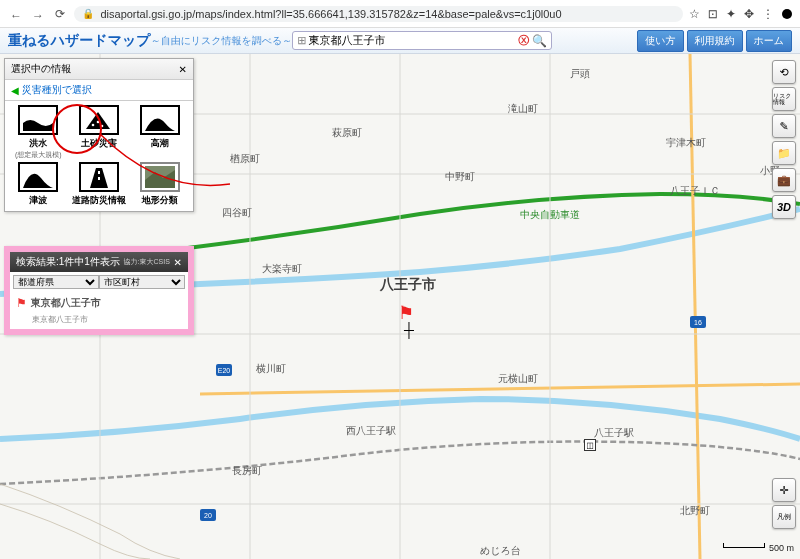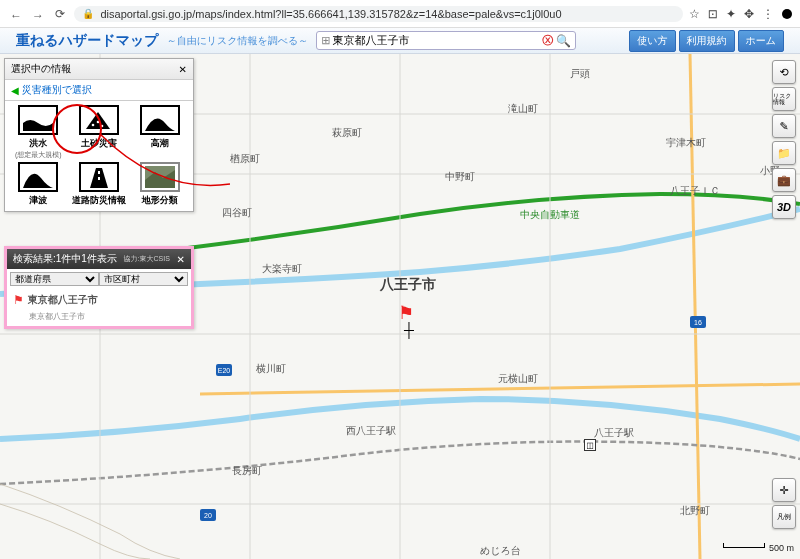--- a/index.html
+++ b/index.html
@@ -4,42 +4,42 @@
 <style>
 *{margin:0;padding:0;box-sizing:border-box;font-family:"Hiragino Kaku Gothic Pro","Meiryo",sans-serif}
 body{width:800px;height:559px;overflow:hidden;background:#fff;position:relative}
 .browser-bar{height:28px;background:#fff;border-bottom:1px solid #ddd;display:flex;align-items:center;padding:0 8px;gap:6px;font-size:12px}
 .nav-btn{width:16px;height:16px;display:flex;align-items:center;justify-content:center;color:#555;cursor:pointer}
 .url-bar{flex:1;display:flex;align-items:center;gap:6px;background:#f1f3f4;border-radius:12px;padding:2px 8px;font-size:11px;color:#333}
 .lock-ico{font-size:10px;color:#666}
 .ext-icons{display:flex;gap:8px;align-items:center;color:#444}
 .ext-icons span{font-size:12px}
 .dot{width:10px;height:10px;background:#000;border-radius:50%}
-.header{height:26px;background:linear-gradient(#fafcfe,#e8f0f8);border-bottom:1px solid #cfd8e3;display:flex;align-items:center;padding:0 16px;gap:8px}
+.header{height:26px;background:linear-gradient(#fafcfe,#e8f0f8);border-bottom:1px solid #cfd8e3;display:flex;align-items:center;padding:0 8px;gap:0}
 .title{color:#1560bd;font-weight:bold;font-size:14px}
 .subtitle{color:#4a90d9;font-size:10px}
 .search-box{display:flex;align-items:center;border:1px solid #aac;border-radius:3px;background:#fff;padding:1px 4px;flex:0 0 260px;font-size:11px;position:relative}
 .search-box input{border:none;outline:none;flex:1;font-size:11px}
 .clear-x{color:#d33;font-weight:bold;font-size:11px;cursor:pointer;margin-right:3px}
 .mag{color:#06c;font-size:12px}
 .hdr-btns{margin-left:auto;display:flex;gap:3px}
 .hdr-btn{background:linear-gradient(#5aa0e0,#3b7bc8);color:#fff;font-size:10px;padding:3px 7px;border-radius:2px;border:1px solid #2d6bb8;cursor:pointer}
 .content{position:relative;height:505px}
 .map{position:absolute;inset:0;background:#f5f5f2}
 .map svg{width:100%;height:100%}
 .panel{position:absolute;top:4px;left:4px;width:190px;background:#fff;border:1px solid #aaa;box-shadow:1px 1px 3px rgba(0,0,0,.2);font-size:10px}
 .panel-hd{background:linear-gradient(#f8f8f8,#e8e8e8);padding:3px 6px;display:flex;justify-content:space-between;align-items:center;border-bottom:1px solid #ccc;font-size:10px}
 .tab-lbl{color:#06c;padding:3px 6px;border-bottom:1px solid #ccc;display:flex;align-items:center;gap:3px}
 .haz-grid{display:grid;grid-template-columns:repeat(3,1fr);gap:2px;padding:4px}
 .haz-item{text-align:center}
 .haz-ico{width:40px;height:30px;border:2px solid #000;margin:0 auto 2px;display:flex;align-items:center;justify-content:center;background:#fff}
 .haz-ico svg{width:30px;height:22px}
 .haz-nm{font-size:9px;font-weight:bold}
 .haz-sub{font-size:7px;color:#666}
-.panel2{position:absolute;top:192px;left:4px;width:190px;background:#fff;border:3px solid #f9a8d4;box-shadow:1px 1px 3px rgba(0,0,0,.2);font-size:10px}
+.panel2{position:absolute;top:192px;left:4px;width:190px;background:#fff;border:6px solid #f9a8d4;box-shadow:1px 1px 3px rgba(0,0,0,.2);font-size:10px}
 .panel2-hd{background:linear-gradient(#555,#333);color:#fff;padding:3px 6px;display:flex;justify-content:space-between;align-items:center;font-size:10px}
 .panel2-hd .sm{font-size:7px;color:#ccc}
 .sel-row{display:flex;padding:3px;gap:0}
 .sel-row select{flex:1;font-size:9px;border:1px solid #aaa}
 .result{padding:4px 6px;display:flex;align-items:center;gap:4px}
 .flag-sm{color:#e33;font-size:12px}
 .result-nm{font-size:10px;font-weight:bold;color:#555}
 .result-sub{font-size:8px;color:#888;padding:0 6px 4px 22px}
 .circle-note{position:absolute;top:50px;left:52px;width:50px;height:50px;border:2px solid #d00;border-radius:50%;pointer-events:none}
 .arrow-line{position:absolute;top:80px;left:100px;width:140px;height:60px;pointer-events:none}

